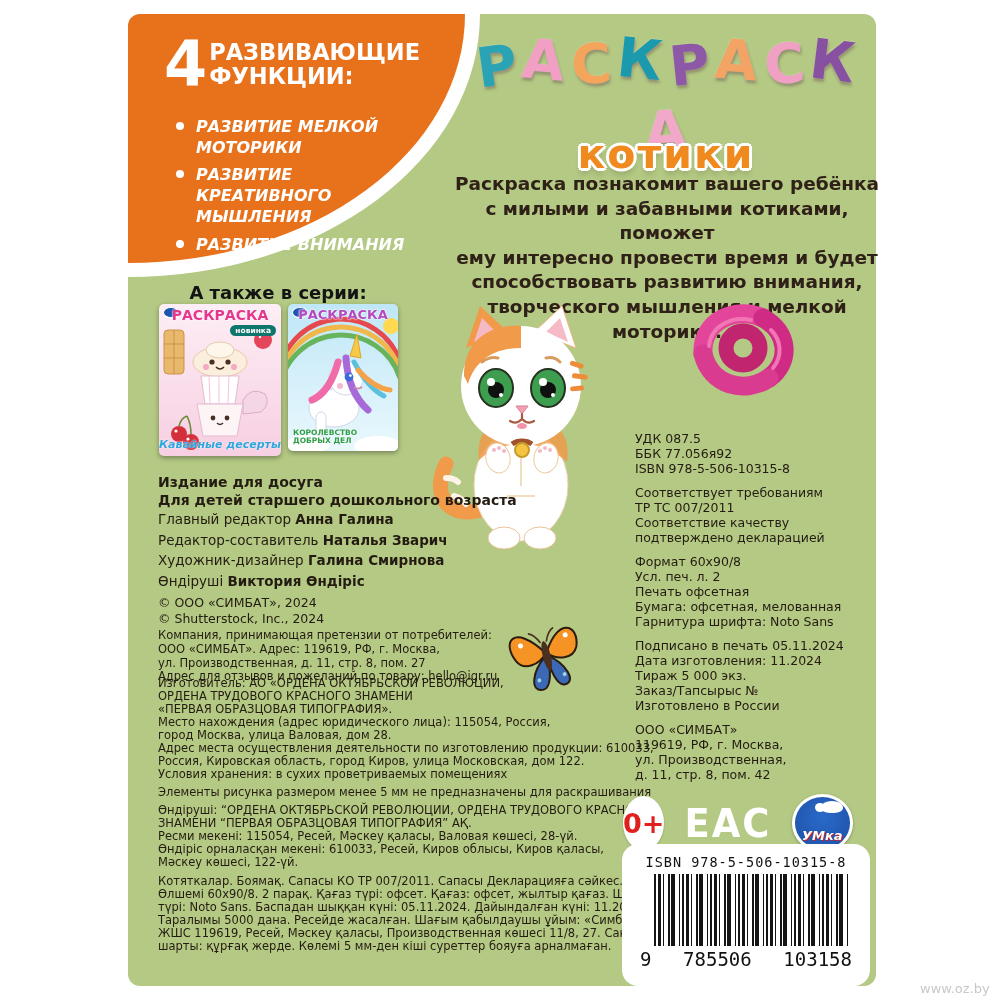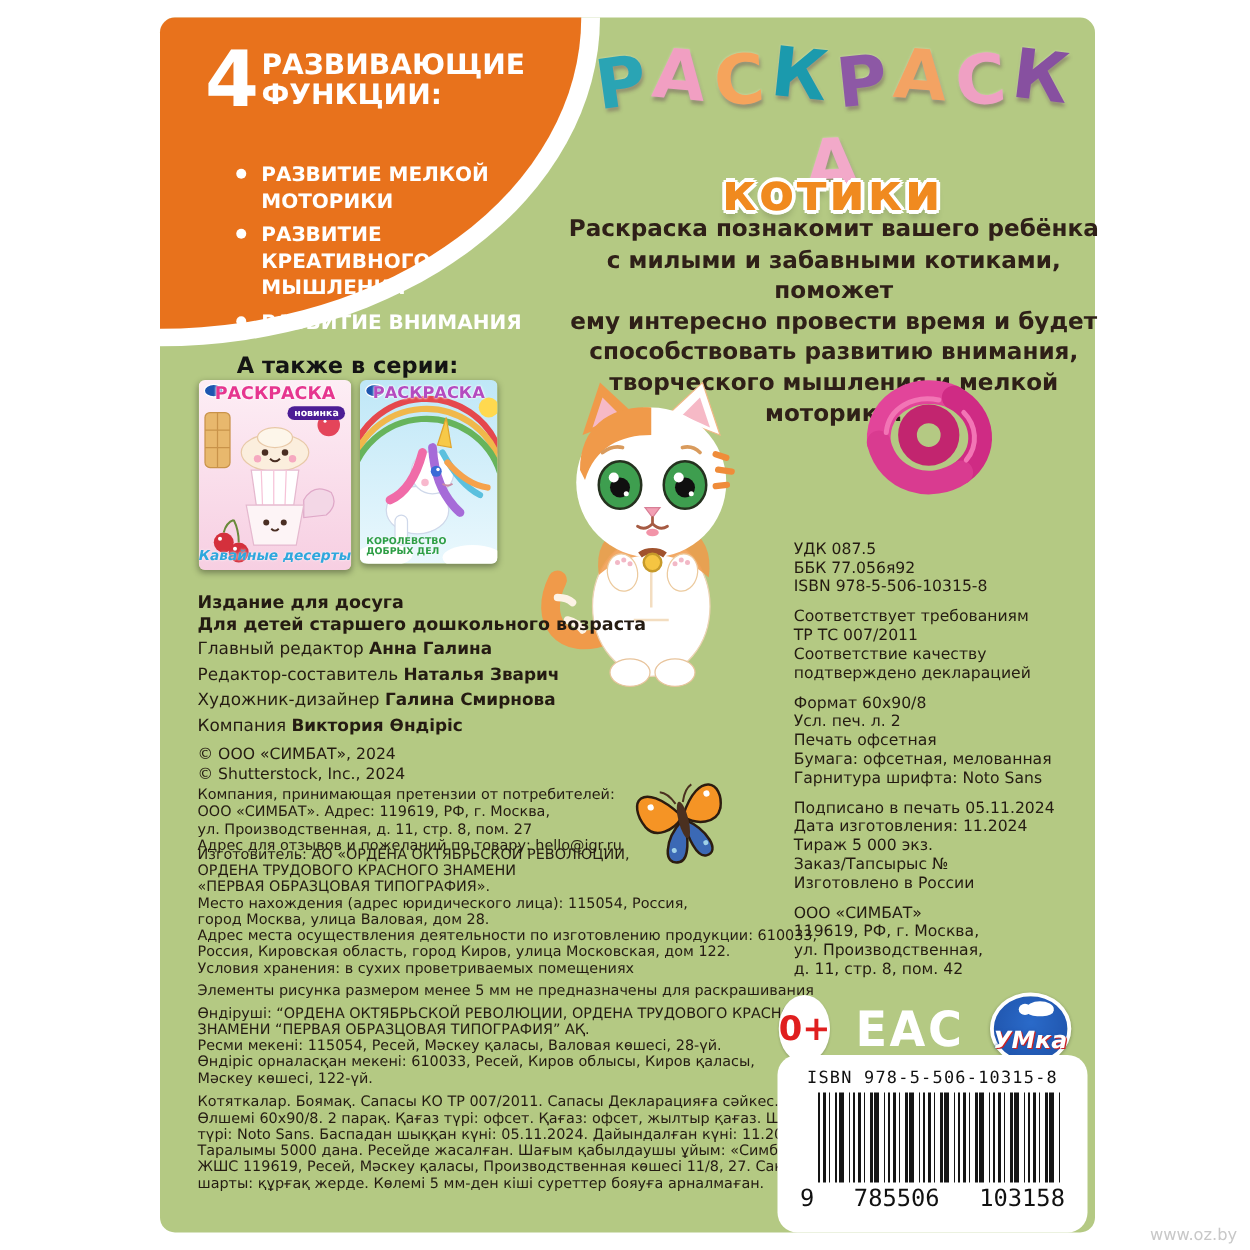--- a/index.html
+++ b/index.html
@@ -10,21 +10,21 @@
   .prelines{white-space:pre-line;}
 
   
   .blob-white{position:absolute;left:0;top:0;width:352px;height:263px;background:#fff;
               border-top-left-radius:12px;border-bottom-right-radius:100% 100%;}
   .blob{position:absolute;left:0;top:0;width:337px;height:249px;background:#e8721c;
         border-top-left-radius:12px;border-bottom-right-radius:100% 100%;color:#fff;}
   .blob-head{position:absolute;left:36px;top:22px;display:flex;align-items:flex-start;}
   .blob-num{font-size:62px;font-weight:bold;line-height:.9;letter-spacing:-2px;}
   .blob-title{font-size:22.5px;font-weight:bold;line-height:1.08;margin:4px 0 0 4px;}
-  .blob-list{position:absolute;left:42px;top:98px;margin:17px;padding:0;list-style:none;width:252px;}
+  .blob-list{position:absolute;left:42px;top:98px;margin:4px;padding:0;list-style:none;width:252px;font-style:italic;}
   .blob-list li{position:relative;padding-left:22px;font-size:16px;font-weight:bold;
                 line-height:1.32;margin-bottom:6px;}
   .blob-list li::before{content:"";position:absolute;left:2px;top:6px;width:8px;height:8px;
                 border-radius:50%;background:#fff;}
 
   
   .title-row{position:absolute;left:336px;top:16px;width:404px;text-align:center;}
   .title-letter{display:inline-block;font-size:55px;font-weight:bold;letter-spacing:1px;
         text-shadow:1px 3px 3px rgba(80,40,70,.35),0 0 2px rgba(255,255,255,.4);}
   .title-letter:nth-child(1){transform:rotate(-8deg) translateY(4px);}
@@ -48,21 +48,21 @@
   .series-head{position:absolute;left:30px;top:268px;width:240px;text-align:center;
          font-size:18px;font-weight:bold;color:#141414;}
   .mini{position:absolute;border-radius:5px;box-shadow:0 2px 5px rgba(0,0,0,.35);overflow:hidden;}
   .mini-1{left:31px;top:290px;width:122px;height:152px;}
   .mini-2{left:160px;top:290px;width:110px;height:147px;}
   .mini svg{position:absolute;left:0;top:0;}
   .mini-title{position:absolute;left:0;top:3px;width:100%;text-align:center;
          font-size:14px;font-weight:bold;letter-spacing:0;}
   .mini-1 .mini-title{color:#e6368f;text-shadow:0 0 2px #fff,0 0 2px #fff;}
   .mini-2 .mini-title{color:#b44bc0;text-shadow:0 0 2px #fff,0 0 2px #fff;font-size:13px;}
-  .mini-badge{position:absolute;right:5px;top:21px;background:#4c1d95;color:#fff;
+  .mini-badge{position:absolute;right:5px;top:21px;background:#0f766e;color:#fff;
          font-size:7.5px;font-weight:bold;padding:1px 5px;border-radius:6px;}
   .mini-cap-1{position:absolute;left:0;bottom:5px;width:100%;
          font-size:11px;font-weight:bold;font-style:italic;color:#2fa7dd;
          text-shadow:0 0 2px #fff;}
   .mini-cap-2{position:absolute;left:5px;bottom:5px;width:62px;font-size:7.5px;
          font-weight:bold;color:#2e9e46;text-transform:uppercase;line-height:1.15;
          text-shadow:0 0 2px #fff;}
   .mini-logo{position:absolute;left:4px;top:3px;width:14px;height:9px;background:#1d56b0;
          border:1px solid #fff;border-radius:50%;}
 
@@ -92,21 +92,21 @@
   .badges{position:absolute;left:495px;top:778px;width:230px;height:62px;
           display:flex;align-items:center;gap:20px;}
   .age-badge{width:54px;height:54px;border-radius:50%;background:#fff;display:flex;
           align-items:center;justify-content:center;font-size:27px;font-weight:bold;
           color:#e01f1f;box-shadow:0 1px 2px rgba(0,0,0,.2);}
   .eac-badge{font-size:37px;font-weight:bold;color:#fff;letter-spacing:2px;
           transform:scaleY(1.05);}
   .umka-badge{position:relative;width:74px;height:52px;background:radial-gradient(circle at 50% 40%,#2a6ac9,#1d4fa5);
           border:3px solid #fff;border-radius:50%;box-shadow:0 1px 3px rgba(0,0,0,.3);
           display:flex;align-items:flex-end;justify-content:center;}
-  .umka-text{font-size:19px;font-weight:bold;color:#fff;font-style:italic;
+  .umka-text{font-size:13px;font-weight:bold;color:#fff;font-style:italic;
           text-shadow:1px 1px 0 #c22,0 0 2px #1d4fa5;margin-bottom:6px;}
   .umka-bear{position:absolute;top:4px;left:26px;width:22px;height:12px;background:#fff;
           border-radius:50% 50% 40% 40%;}
   .umka-bear::before{content:"";position:absolute;left:-6px;top:2px;width:10px;height:9px;
           background:#fff;border-radius:50%;}
 
   
   .barcode{position:absolute;left:494px;top:830px;width:248px;height:142px;background:#fff;
           border-radius:16px;padding:10px 14px 8px;box-sizing:border-box;
           font-family:"DejaVu Sans Mono","Liberation Mono",monospace;color:#111;}
@@ -306,21 +306,21 @@
         <path d="M38 32 q-4 -10 -10 -12 M44 32 q4 -10 10 -12" fill="none" stroke="#4a3020" stroke-width="1.6"></path>
       </g>
     </svg>
 
     <div class="lcol audience prelines">Издание для досуга
 Для детей старшего дошкольного возраста</div>
     <div class="lcol credits">
       <div class="credit-line"><span>Главный редактор </span><b>Анна Галина</b></div>
       <div class="credit-line"><span>Редактор-составитель </span><b>Наталья Зварич</b></div>
       <div class="credit-line"><span>Художник-дизайнер </span><b>Галина Смирнова</b></div>
-      <div class="credit-line"><span>Компания </span><b>Виктория Өндіріс</b></div>
+      <div class="credit-line"><span>Өндіруші </span><b>Виктория Өндіріс</b></div>
     </div>
     <div class="lcol copyright prelines">© ООО «СИМБАТ», 2024
 © Shutterstock, Inc., 2024</div>
     <div class="lcol claims prelines">Компания, принимающая претензии от потребителей:
 ООО «СИМБАТ». Адрес: 119619, РФ, г. Москва,
 ул. Производственная, д. 11, стр. 8, пом. 27
 Адрес для отзывов и пожеланий по товару: hello@igr.ru</div>
     <div class="lcol manufacturer prelines">Изготовитель: АО «ОРДЕНА ОКТЯБРЬСКОЙ РЕВОЛЮЦИИ,
 ОРДЕНА ТРУДОВОГО КРАСНОГО ЗНАМЕНИ
 «ПЕРВАЯ ОБРАЗЦОВАЯ ТИПОГРАФИЯ».

